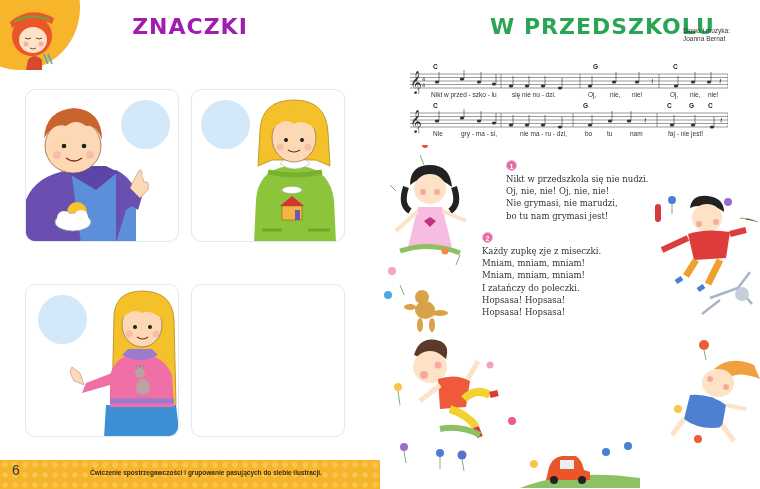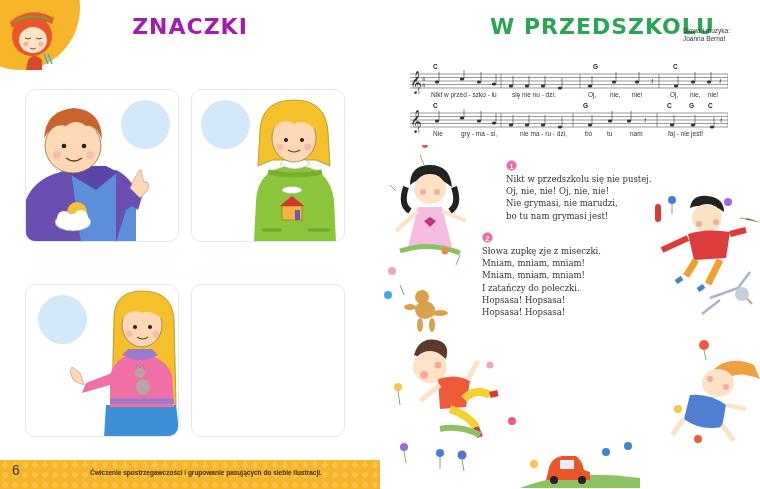--- a/index.html
+++ b/index.html
@@ -281,28 +281,28 @@
       <span style="left:110px;">nie ma - ru - dzi,</span>
       <span style="left:175px;">bo</span>
       <span style="left:197px;">tu</span>
       <span style="left:220px;">nam</span>
       <span style="left:258px;">faj - nie jest!</span>
     </div>
   </div>
 
   <div class="verse verse1">
     <span class="verse-num">1</span>
-    <p>Nikt w przedszkolu się nie pustej.</p>
+    <p>Nikt w przedszkola się nie nudzi.</p>
     <p>Oj, nie, nie! Oj, nie, nie!</p>
     <p>Nie grymasi, nie marudzi,</p>
     <p>bo tu nam grymasi jest!</p>
   </div>
   <div class="verse verse2">
     <span class="verse-num">2</span>
-    <p>Słowa zupkę zje z miseczki.</p>
+    <p>Każdy zupkę zje z miseczki.</p>
     <p>Mniam, mniam, mniam!</p>
     <p>Mniam, mniam, mniam!</p>
     <p>I zatańczy do poleczki.</p>
     <p>Hopsasa! Hopsasa!</p>
     <p>Hopsasa! Hopsasa!</p>
   </div>
 
   <svg class="illus" width="100" height="200" viewBox="0 0 100 200" style="left:0; top:145px;">
     <g stroke="#7bb36a" stroke-width="1" fill="none">
         <path d="M40 10 l4 10 M60 40 l-6 8 M10 40 l6 6 M20 140 l4 10 M80 110 l-4 10"></path>

